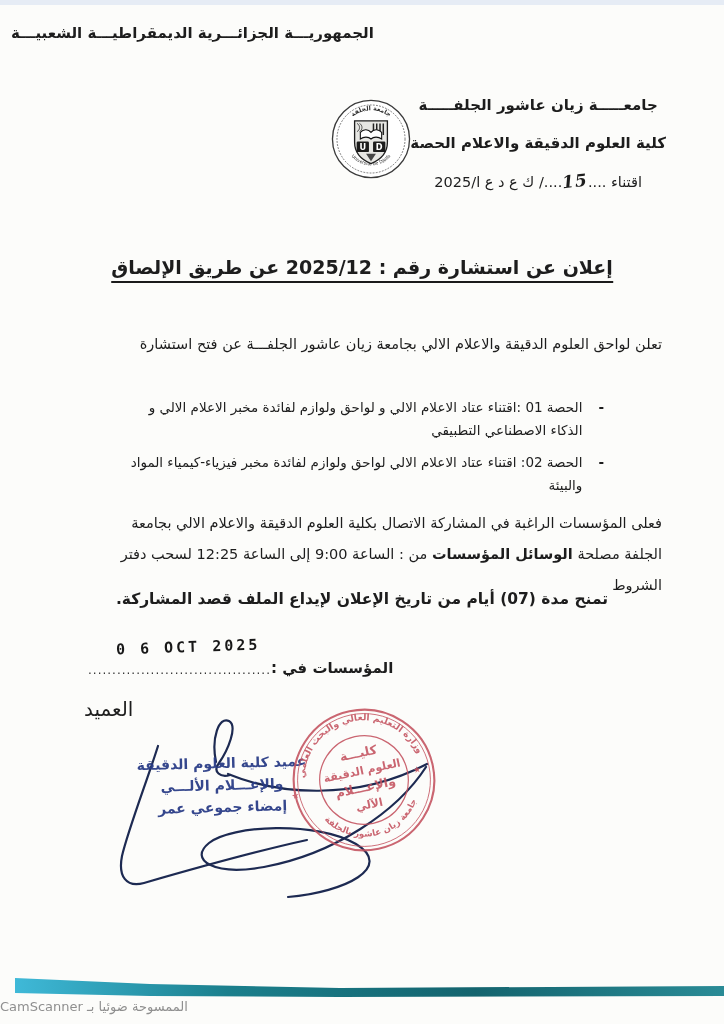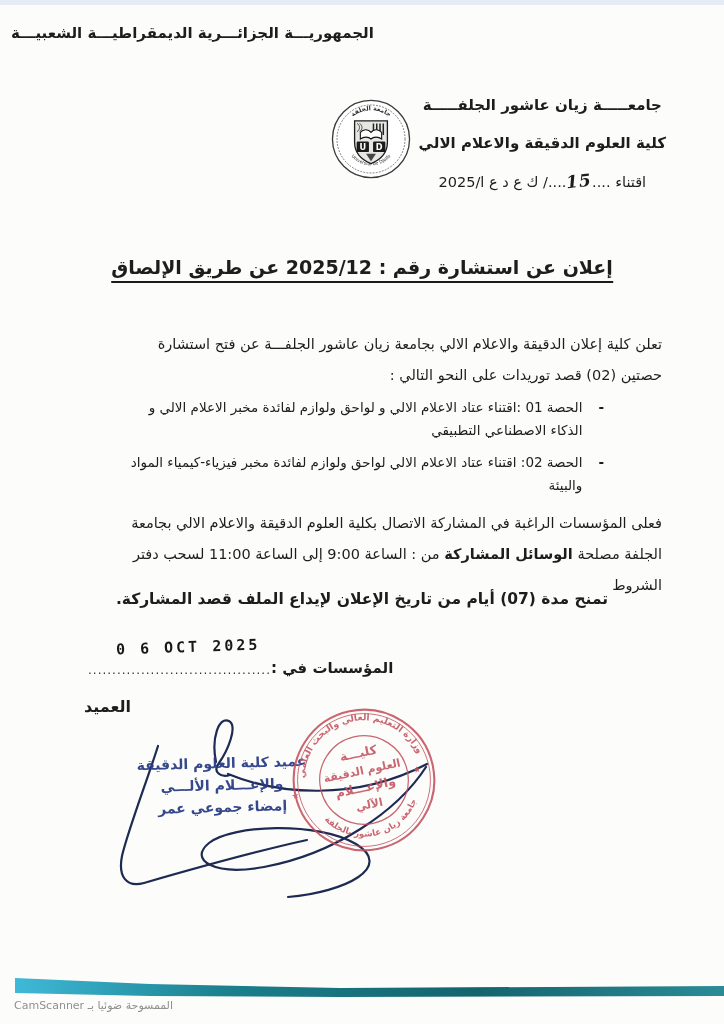--- a/index.html
+++ b/index.html
@@ -29,28 +29,28 @@
   .contact{top:508px;}
   .bold-inline{font-weight:bold;}
   .deadline{top:590px;left:0;width:724px;text-align:center;font-weight:bold;
             font-size:15.5px;white-space:nowrap;}
   .date-stamp{left:116px;top:638px;font-family:"DejaVu Sans Mono",monospace;
               font-size:15px;font-weight:bold;letter-spacing:3px;color:#181818;
               transform:rotate(-2deg);direction:ltr;}
   .place-line{left:88px;top:659px;direction:rtl;display:flex;align-items:flex-end;white-space:nowrap;}
   .place-label{font-weight:bold;font-size:15px;}
   .place-dots{font-size:12px;letter-spacing:1px;color:#333;}
-  .dean{left:84px;top:697px;font-weight:bold;font-size:16px;}
+  .dean{left:84px;top:697px;font-weight:normal;font-size:20px;}
   .signature-svg{left:92px;top:704px;width:350px;height:195px;}
   .ink-stamp{left:126px;top:752px;width:192px;text-align:center;color:#273a85;
              font-weight:bold;font-size:14px;line-height:22px;transform:rotate(-1.5deg);
              opacity:.93;white-space:nowrap;}
   .round-stamp{left:287px;top:697px;width:154px;height:166px;transform:rotate(-12deg);opacity:.88;}
   .scan-strip{left:0;top:971px;width:724px;height:30px;}
-  .footer{left:0;top:999px;width:708px;text-align:left;direction:rtl;font-size:11px;color:#8f8f8f;padding-left:14px;}
+  .footer{left:0;top:999px;width:708px;text-align:left;direction:rtl;font-size:13px;color:#8f8f8f;}
 </style>
 </head>
 <body>
 
 <div class="page">
 
   <div class="abs top-edge"></div>
 
   <div class="abs hdr hdr1">الجمهوريـــة الجزائـــرية الديمقراطيـــة الشعبيـــة</div>
 
@@ -73,50 +73,49 @@
     <path d="M37,42 C41,37 47,38 50,42 C53,38 59,37 63,42 L63,50 C59,47 53,47 50,50 C47,47 41,47 37,50 Z" fill="#ffffff" stroke="#111" stroke-width="1.3"></path>
     <rect x="32.5" y="53" width="15" height="13" rx="1.5" fill="#1c1c1c"></rect>
     <rect x="52.5" y="53" width="15" height="13" rx="1.5" fill="#1c1c1c"></rect>
     <text x="40" y="63.5" font-size="10" font-weight="bold" fill="#ffffff" text-anchor="middle">U</text>
     <text x="60" y="63.5" font-size="10" font-weight="bold" fill="#ffffff" text-anchor="middle">D</text>
     <path d="M44,68 h12 l-6,9 z" fill="#444"></path>
   </svg>
 
   <div class="abs org">
     <div class="oline">جامعـــــة زيان عاشور الجلفـــــة</div>
-    <div class="oline">كلية العلوم الدقيقة والاعلام الالي</div>
+    <div class="oline">كلية العلوم الدقيقة والاعلام الحصة</div>
     <div class="oline refline">
       <span>اقتناء ....</span><span class="hand-num">15</span><span>..../ ك ع د ع ا/2025</span>
     </div>
   </div>
 
   <div class="abs title">
     <span class="t-inner">إعلان عن استشارة رقم : 2025/12 عن طريق الإلصاق</span>
   </div>
 
   <div class="abs para intro">
-    <div class="line">تعلن كلية إعلان الدقيقة والاعلام الالي بجامعة زيان عاشور الجلفـــة عن فتح استشارة</div>
-    <div class="line">حصتين (02)  قصد توريدات على النحو التالي :</div>
+    <div class="line">تعلن لواحق العلوم الدقيقة والاعلام الالي بجامعة زيان عاشور الجلفـــة عن فتح استشارة</div>
   </div>
 
   <div class="abs bullets">
     <div class="bullet-row">
       <span class="bullet-dash">-</span>
       <span>الحصة 01 :اقتناء عتاد الاعلام الالي و لواحق ولوازم لفائدة مخبر الاعلام الالي و الذكاء الاصطناعي التطبيقي</span>
     </div>
     <div class="bullet-row">
       <span class="bullet-dash">-</span>
       <span>الحصة 02: اقتناء عتاد الاعلام الالي لواحق ولوازم لفائدة مخبر فيزياء-كيمياء المواد والبيئة</span>
     </div>
   </div>
 
   <div class="abs para contact">
     <div class="line">فعلى المؤسسات الراغبة في المشاركة الاتصال بكلية العلوم الدقيقة والاعلام الالي بجامعة</div>
     <div class="line">
-      <span>الجلفة مصلحة </span><span class="bold-inline">الوسائل المشاركة</span><span> من : الساعة 9:00 إلى الساعة 11:00  لسحب دفتر</span>
+      <span>الجلفة مصلحة </span><span class="bold-inline">الوسائل المؤسسات</span><span> من : الساعة 9:00 إلى الساعة 12:25  لسحب دفتر</span>
     </div>
     <div class="line">الشروط</div>
   </div>
 
   <div class="abs deadline">تمنح مدة (07) أيام من تاريخ الإعلان لإيداع الملف قصد المشاركة.</div>
 
   <div class="abs date-stamp">0 6 OCT 2025</div>
   <div class="abs place-line">
     <span class="place-label">المؤسسات في :</span>
     <span class="place-dots">......................................</span>

